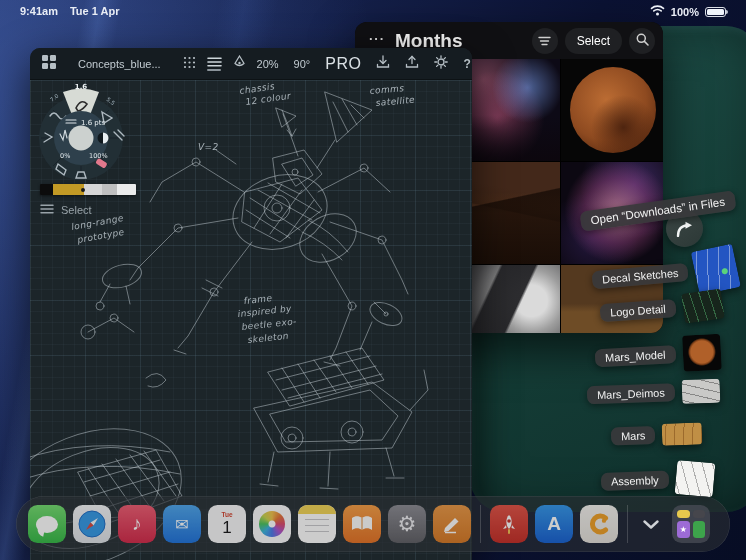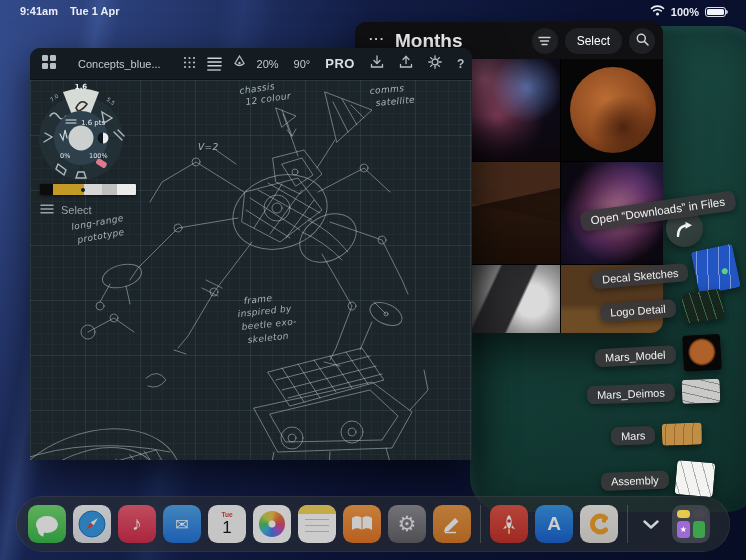--- a/index.html
+++ b/index.html
@@ -69,28 +69,28 @@
   .ph-rover { background:
       linear-gradient(to bottom, #54391f 0 38%, #6e4c26 46% 66%, #3a2712 100%); }
   .seg-bar { position:absolute; left:40px; top:279px; width:222px; height:27px; border-radius:14px;
       background:rgba(128,128,134,.34); z-index:4; }
   .seg-months { position:absolute; left:84px; top:6px; width:60px; text-align:center; color:#c6c6c8; font-size:12px; }
   .seg-all-pill { position:absolute; left:157px; top:2px; width:58px; height:23px; border-radius:12px;
       background:rgba(216,216,222,.38); display:flex; align-items:center; justify-content:center;
       color:#fafafa; font-size:12px; }
 
   
-  .con-win { position:absolute; left:30px; top:48px; width:442px; height:412px; z-index:3;
+  .con-win { position:absolute; left:30px; top:48px; width:442px; height:512px; z-index:3;
     border-radius:10px 10px 0 0; background:#1d262b; box-shadow:0 14px 40px rgba(0,0,0,.65); overflow:hidden; }
   .con-toolbar { height:32px; display:flex; align-items:center; gap:11px; padding:0 12px;
     background:#151c21; border-bottom:1px solid #0d1215; }
   .tb-title { color:#c2cbd1; font-size:11px; }
   .tb-sep { width:1px; height:14px; background:#2e383f; }
   .tb-num { color:#c2cbd1; font-size:11px; }
-  .tb-pro { color:#dbe1e5; font-size:13px; font-weight:bold; letter-spacing:.5px; }
+  .tb-pro { color:#dbe1e5; font-size:16px; font-weight:normal; letter-spacing:.5px; }
   .tb-help { color:#b6bfc5; font-size:12px; font-weight:bold; }
   .tb-right { margin-left:auto; display:flex; gap:15px; align-items:center; }
   .tb-lines-wrap { display:flex; flex-direction:column; align-items:center; gap:2px; }
   .tb-underline { width:14px; height:2px; border-radius:1px; background:#8a939a; }
   .con-canvas { position:absolute; top:32px; left:0; right:0; bottom:0; overflow:hidden;
     background-image:
       linear-gradient(rgba(125,160,185,.05) 1px, transparent 1px),
       linear-gradient(90deg, rgba(125,160,185,.05) 1px, transparent 1px),
       linear-gradient(rgba(125,160,185,.10) 1px, transparent 1px),
       linear-gradient(90deg, rgba(125,160,185,.10) 1px, transparent 1px);

